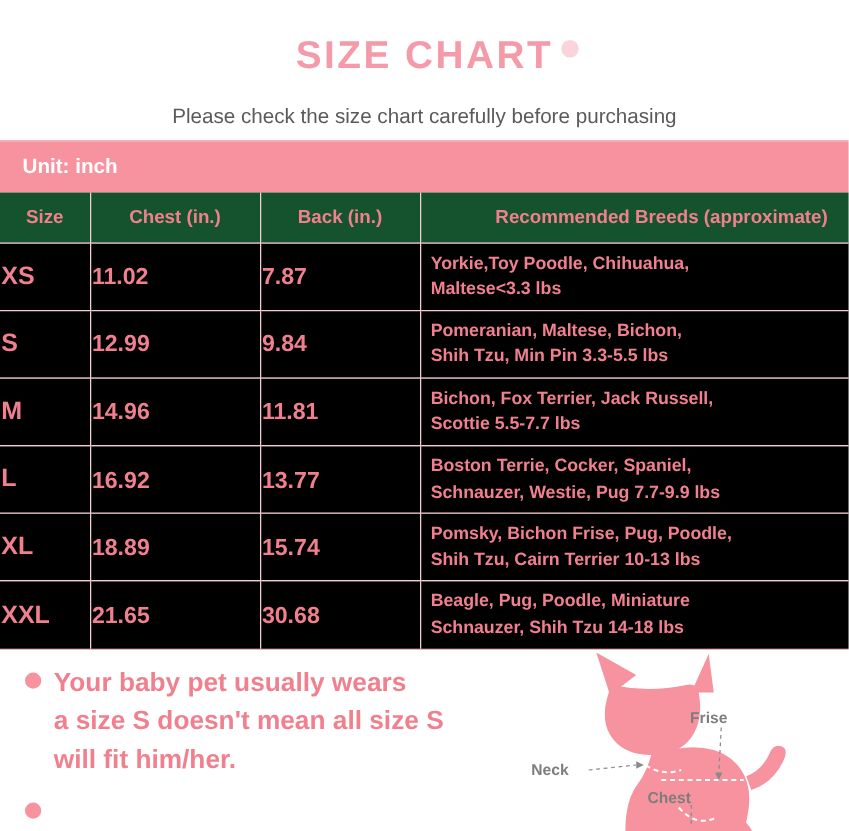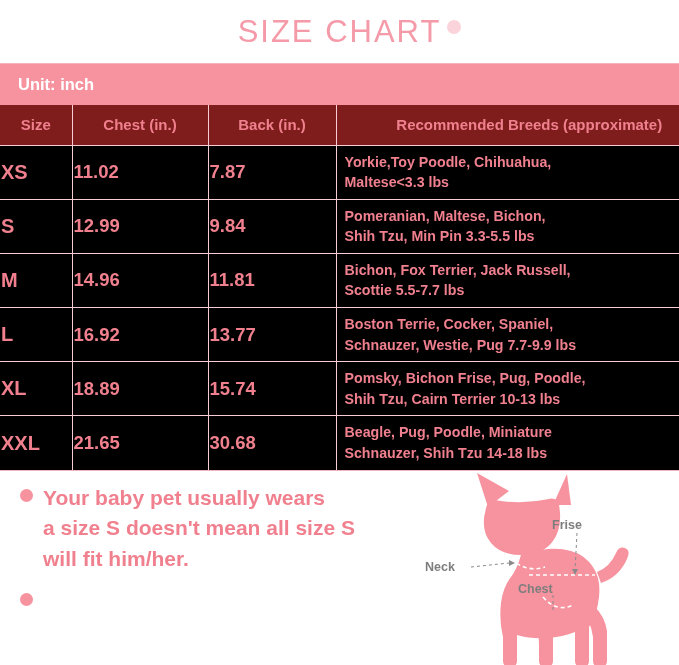--- a/index.html
+++ b/index.html
@@ -19,23 +19,23 @@
 
   
   .title-area {
     position: relative;
     text-align: center;
     padding-top: 10px;
   }
   .title {
     font-size: 31px;
     letter-spacing: 2px;
-    font-weight: normal;
+    font-weight: bold;
     color: #f59aa8;
-    margin: 4px;
+    margin: 16px;
     display: inline-block;
     position: relative;
   }
   .title-dot {
     position: absolute;
     width: 14px; height: 14px;
     border-radius: 50%;
     background: #fbd3da;
     right: -20px;
     top: 6px;
@@ -68,21 +68,21 @@
     height: 41px;
   }
   .head-row td {
     color: #f1808f;
     font-size: 15px;
     font-weight: bold;
     text-align: center;
     height: 40px;
     border-bottom: 1px solid #f6cdd4;
     border-right: 1px solid #f6cdd4;
-    background: #7f1d1d;
+    background: #14532d;
   }
   .head-row td:last-child { border-right: none; padding-left: 44px; }
 
   tr.data-row td {
     border-bottom: 1px solid #f6cdd4;
     border-right: 1px solid #f6cdd4;
     text-align: left;
     color: #f1808f;
     background: #000000;
   }
@@ -158,20 +158,21 @@
 </head>
 <body>
 
 <div class="page">
 
   <div class="title-area">
     <h1 class="title">
       <span>SIZE CHART</span>
       <span class="title-dot"></span>
     </h1>
+    <p class="subtitle">Please check the size chart carefully before purchasing</p>
   </div>
 
   <div class="table-wrap">
     <table class="size-table">
       <colgroup>
         <col style="width:72px">
         <col style="width:136px">
         <col style="width:128px">
         <col style="width:343px">
       </colgroup>

